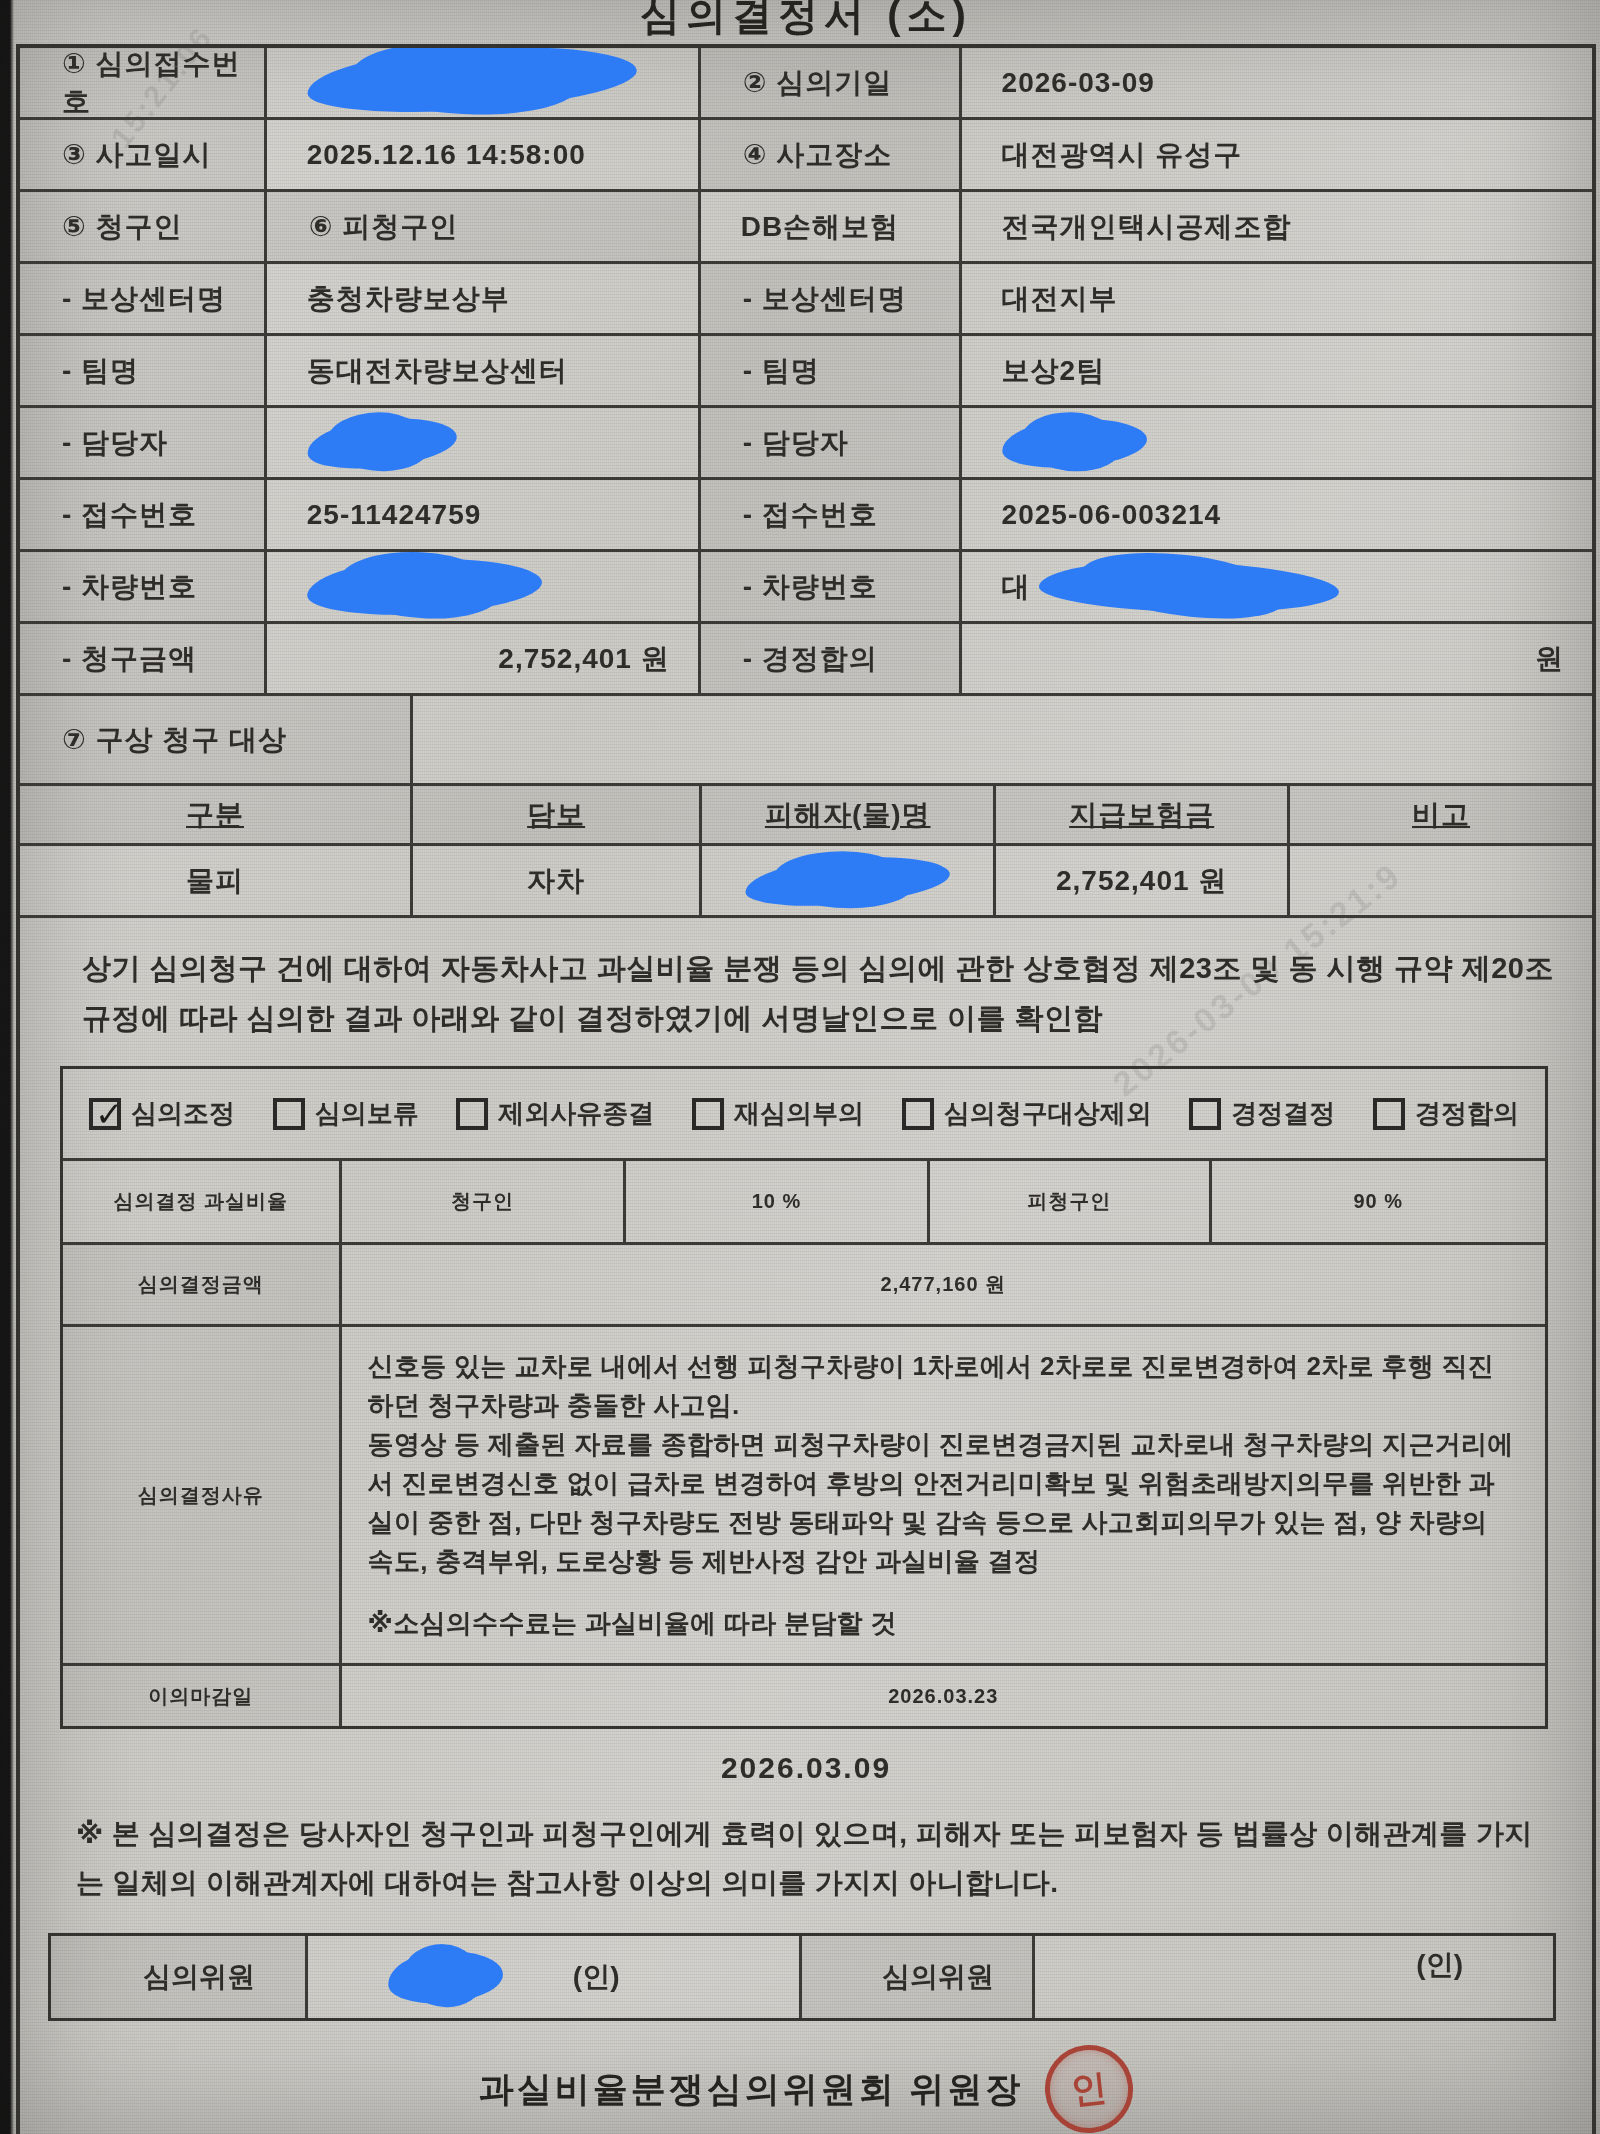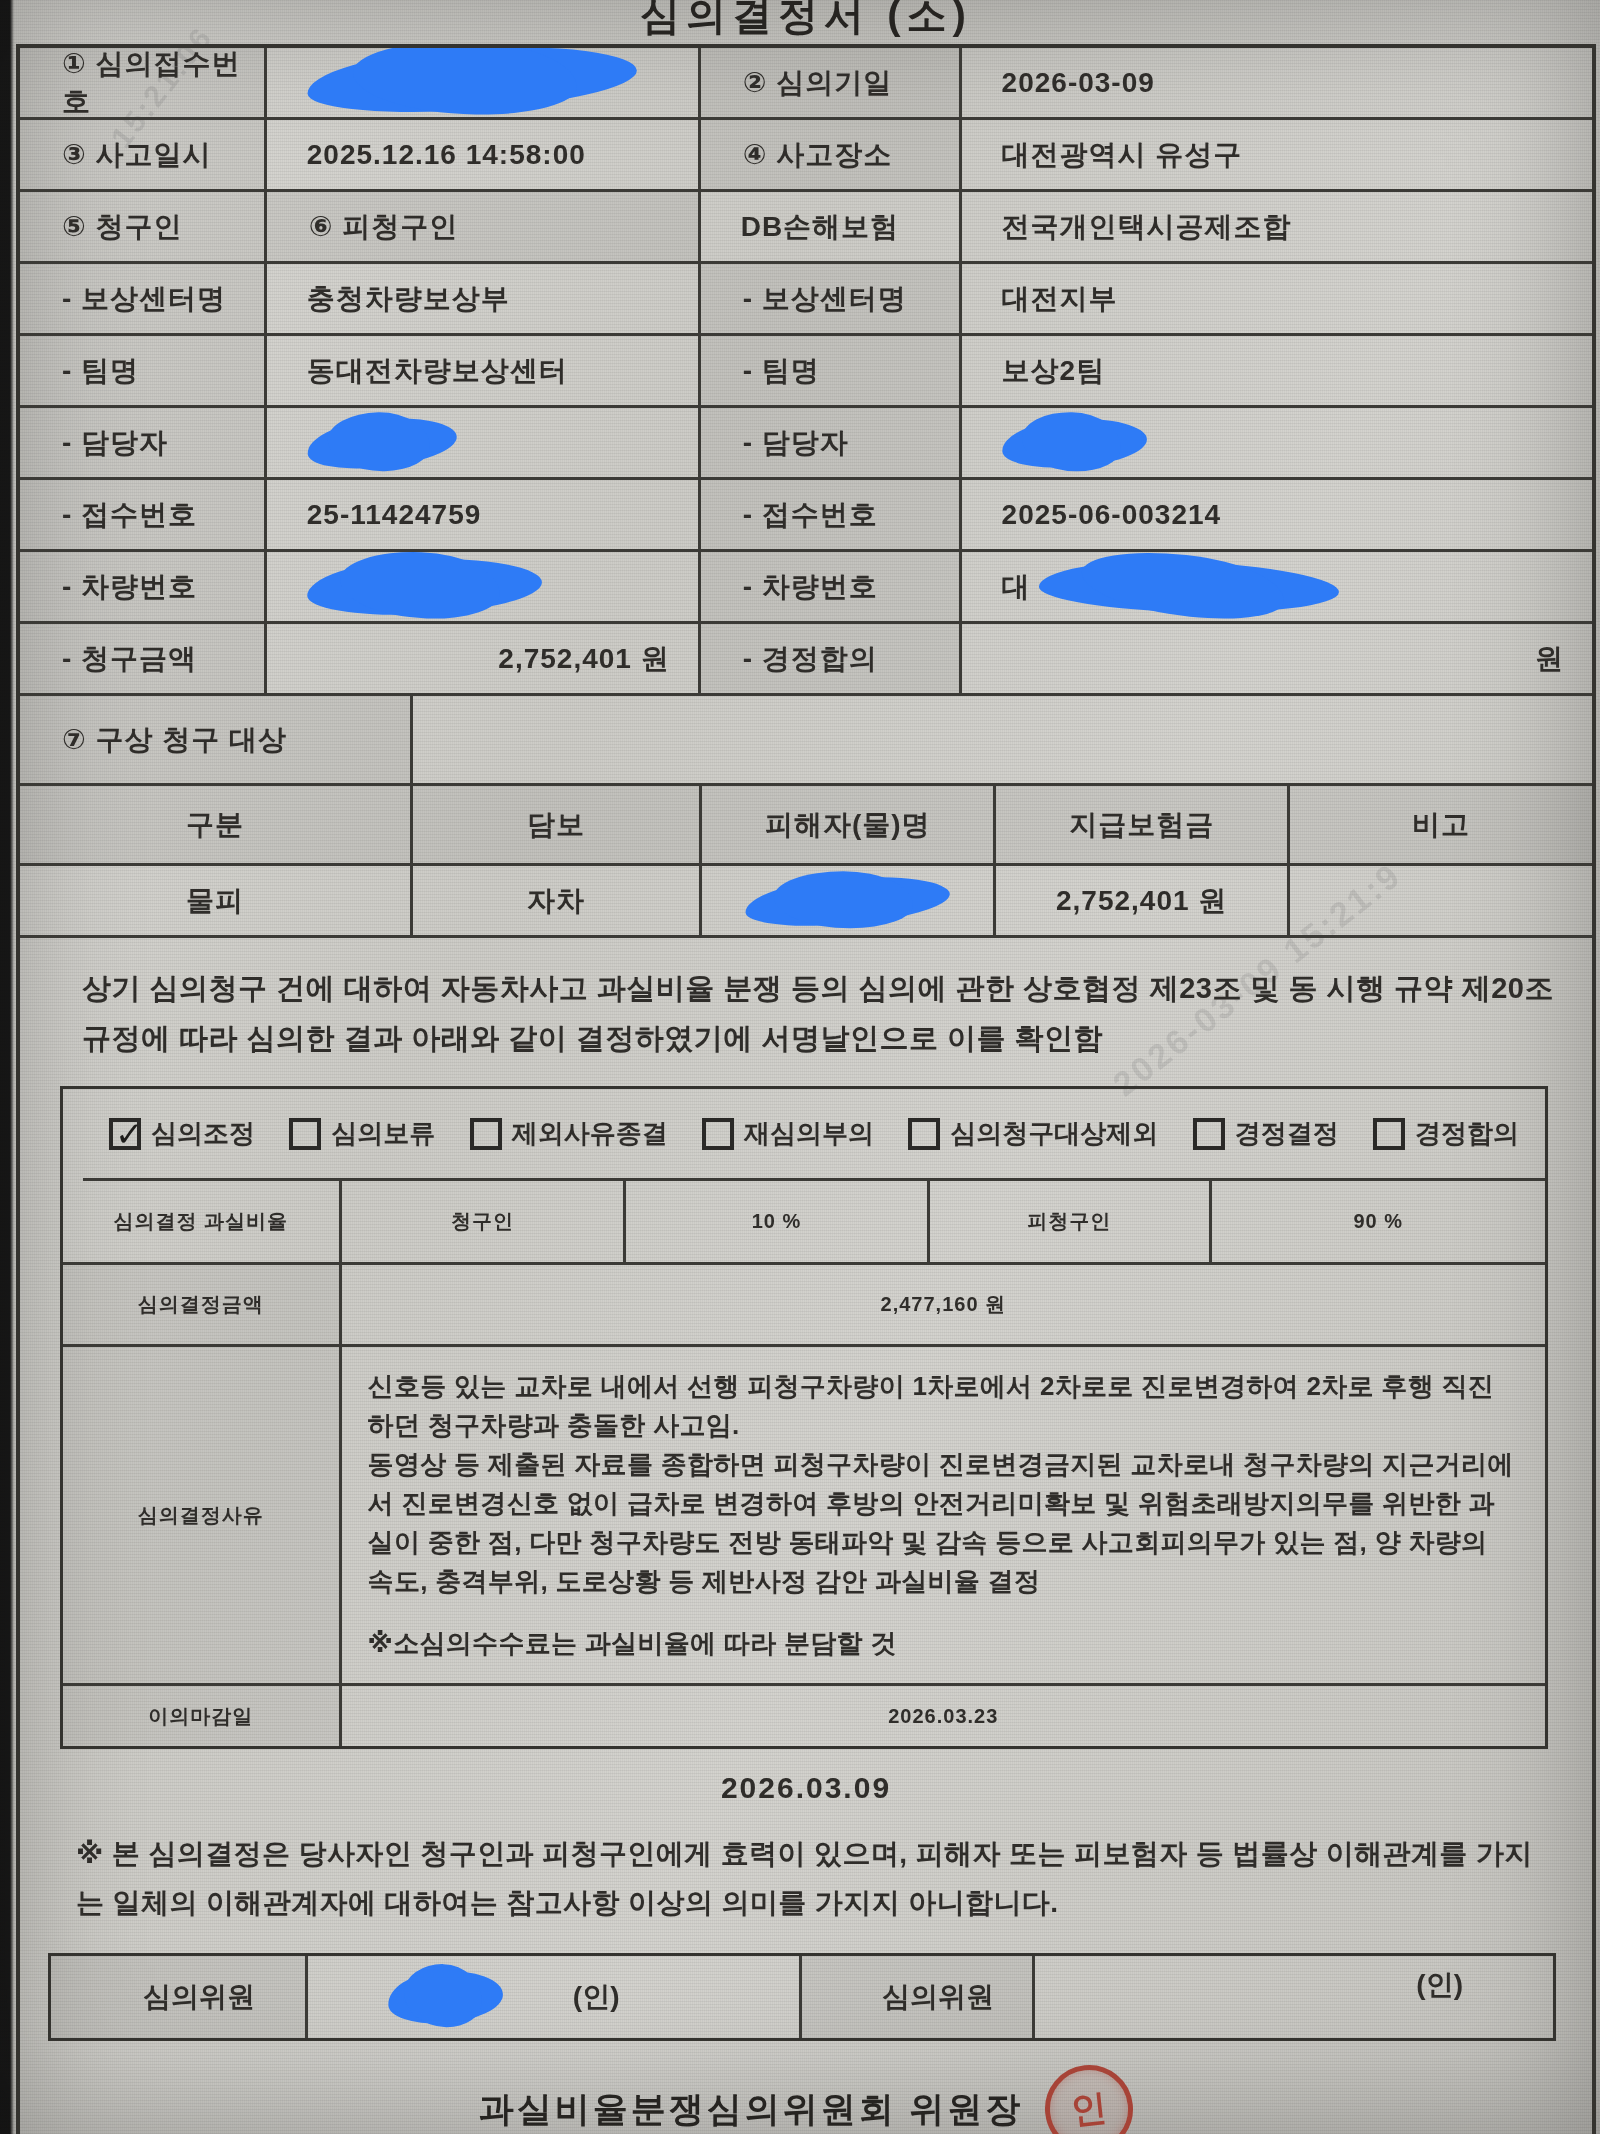--- a/index.html
+++ b/index.html
@@ -31,38 +31,38 @@
   .c:last-child{ border-right:none; }
   .lab{ background:rgba(0,0,0,.05); padding-left:42px; }
   .val{ padding-left:40px; }
   .val-r{ justify-content:flex-end; padding-right:28px; }
 
   .g4{ grid-template-columns:15.7% 27.6% 16.6% 40.1%; }
   .g2{ grid-template-columns:25% 75%; }
   .g5{ grid-template-columns:25% 18.4% 18.7% 18.7% 19.2%; }
   .info-row{ height:72px; }
   .sec7{ height:90px; }
-  .claim-h{ height:80px; }
+  .claim-h{ height:60px;text-decoration:underline; }
   .claim-h .c, .claim-d .c{ justify-content:center; padding-left:0; }
   .claim-d{ height:72px; }
 
   .statement{ padding:26px 34px 20px 34px; font-size:29px; font-weight:600;
               line-height:1.72; letter-spacing:.5px; min-height:148px;margin-left:28px; }
 
   .dbox{ border:3px solid #34332f; margin:0 44px 0 40px; }
   .drow{ display:grid; border-bottom:3px solid #3b3a36; }
   .drow:last-child{ border-bottom:none; }
   .gr{ grid-template-columns:18.8% 19.2% 20.5% 19.0% 22.5%; }
   .gl{ grid-template-columns:18.8% 81.2%; }
   .dc{ border-right:3px solid #3b3a36; display:flex; align-items:center; justify-content:center;
        font-size:20px; font-weight:600; letter-spacing:1px; }
   .dc:last-child{ border-right:none; } .h-ratio{ height:84px; } .h-amt{ height:82px; } .h-dead{ height:60px; }
 
   .checks{ display:flex; align-items:center; justify-content:space-between; padding:0 26px; height:92px;
-           border-bottom:3px solid #3b3a36;margin-left:20px; }
+           border-bottom:3px solid #3b3a36; }
   .chk{ display:flex; align-items:center; gap:10px; font-size:26px; font-weight:700; letter-spacing:0; }
   .box{ width:32px; height:32px; border:4px solid #2a2927; position:relative; flex:0 0 auto; }
   .box.checked::after{ content:"✓"; position:absolute; left:2px; top:-8px; font-size:34px; font-weight:700; color:#1d1c1a; }
 
   .reason-cell{ display:block; padding:20px 26px; font-size:26px; font-weight:600;
                 line-height:1.5; letter-spacing:.3px; text-align:left; justify-content:flex-start; }
   .reason-text{ white-space:pre-line; }
   .reason-note{ margin-top:23px; }
   .reason-row{ min-height:300px; }
   .reason-row .dc.lab2{ background:rgba(0,0,0,.04); }

